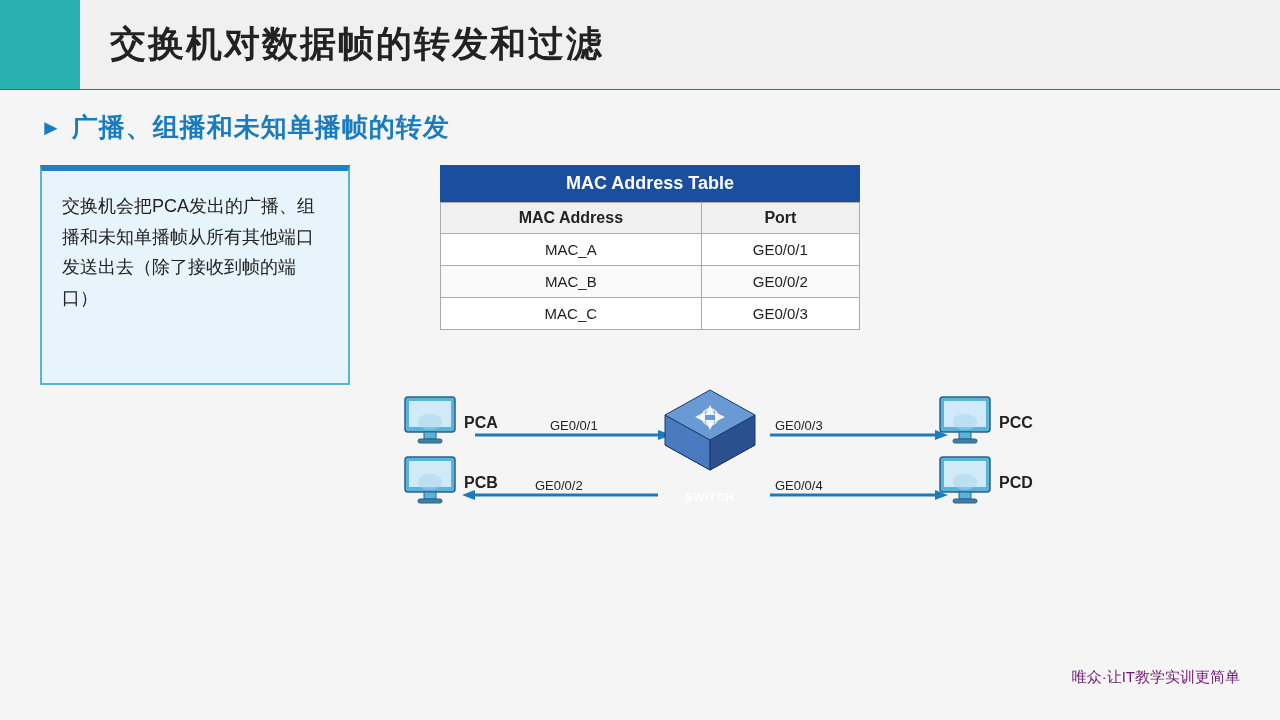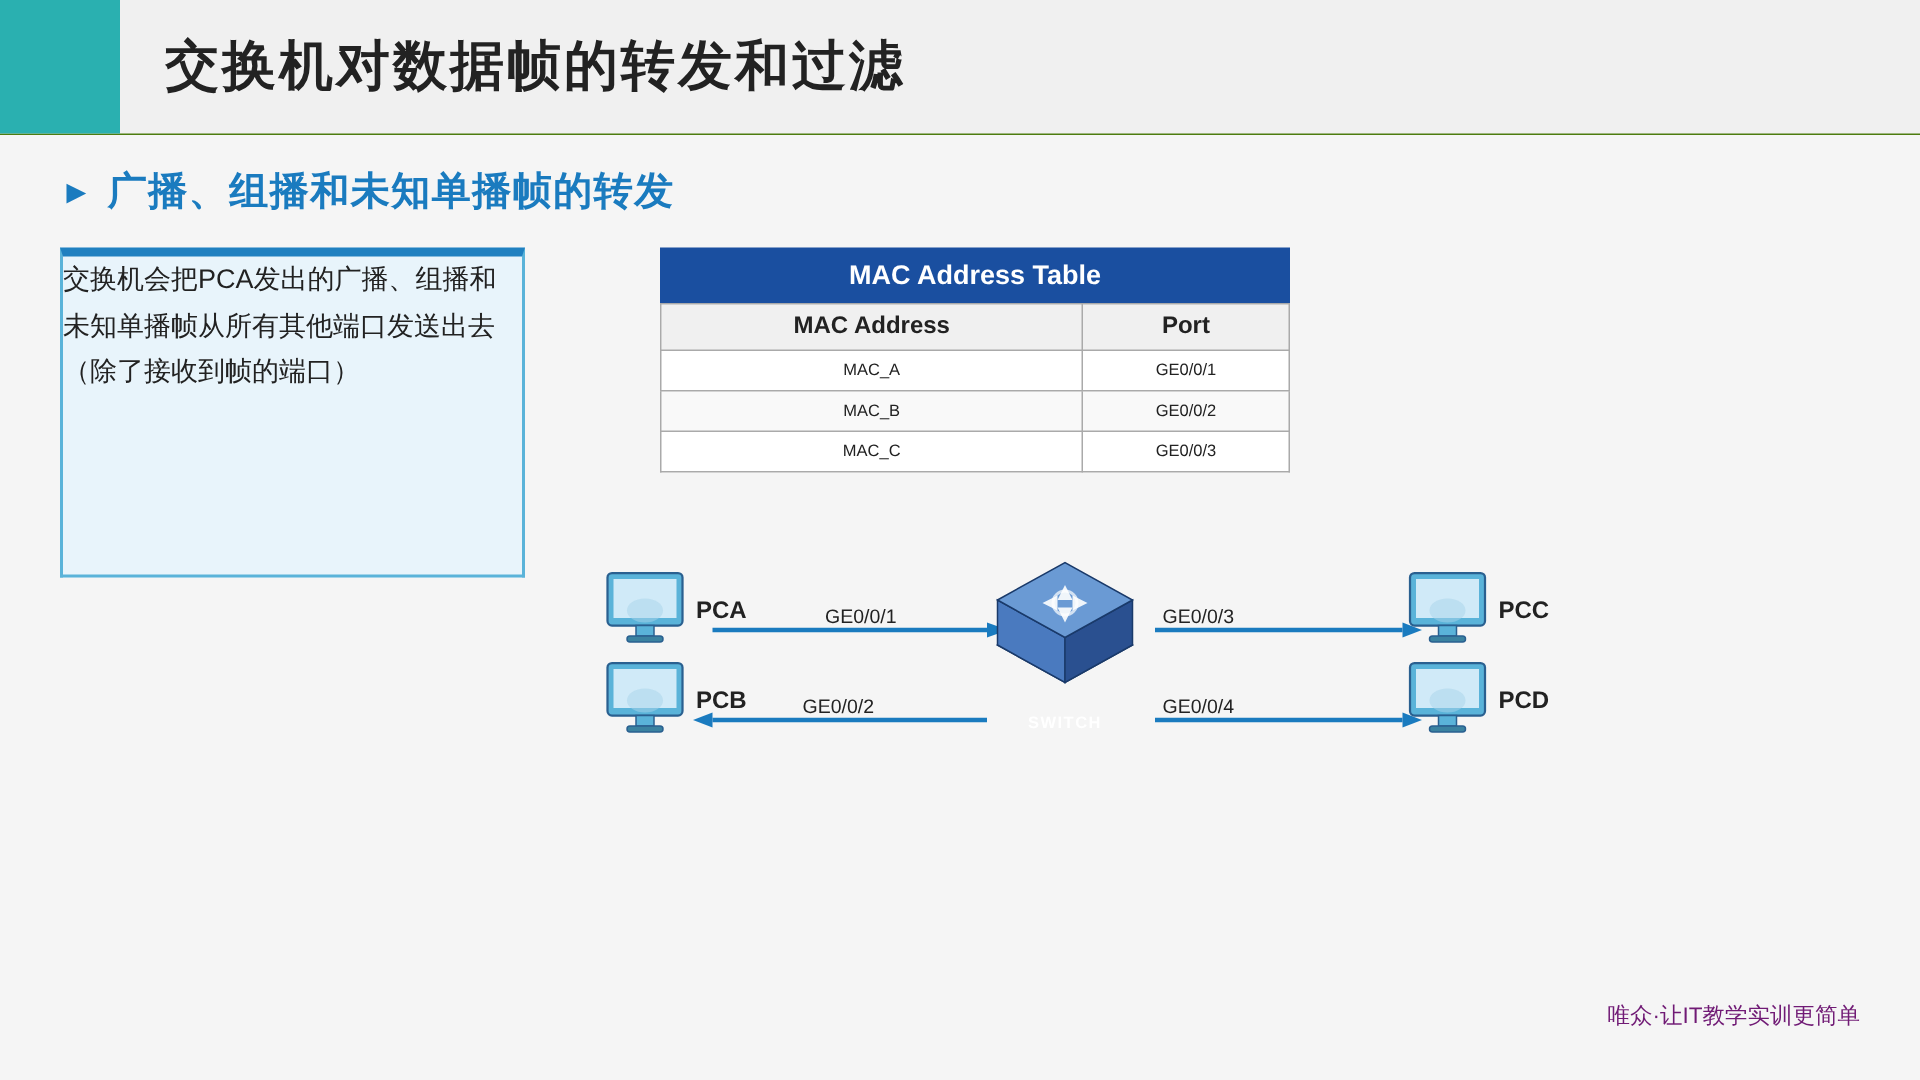--- a/index.html
+++ b/index.html
@@ -69,20 +69,21 @@
       align-items: flex-start;
     }
 
     
     .left-box {
       width: 310px;
       min-height: 220px;
       background: #e8f4fb;
       border: 2px solid #5ab3d9;
       border-top: 6px solid #2080c0;
+      padding: 20px;
       font-size: 18px;
       color: #222;
       line-height: 1.7;
       flex-shrink: 0;
     }
 
     
     .right-area {
       flex: 1;
       position: relative;
@@ -112,21 +113,21 @@
       border: 1px solid #aaa;
       padding: 6px 10px;
       font-size: 16px;
       text-align: center;
       color: #222;
       margin-top: 26px;
     }
     .mac-table table td {
       border: 1px solid #aaa;
       padding: 7px 10px;
-      font-size: 11px;
+      font-size: 15px;
       text-align: center;
       color: #222;
       background: white;
     }
     .mac-table table tr:nth-child(even) td {
       background: #f9f9f9;
     }
 
     
     .network-diagram {

